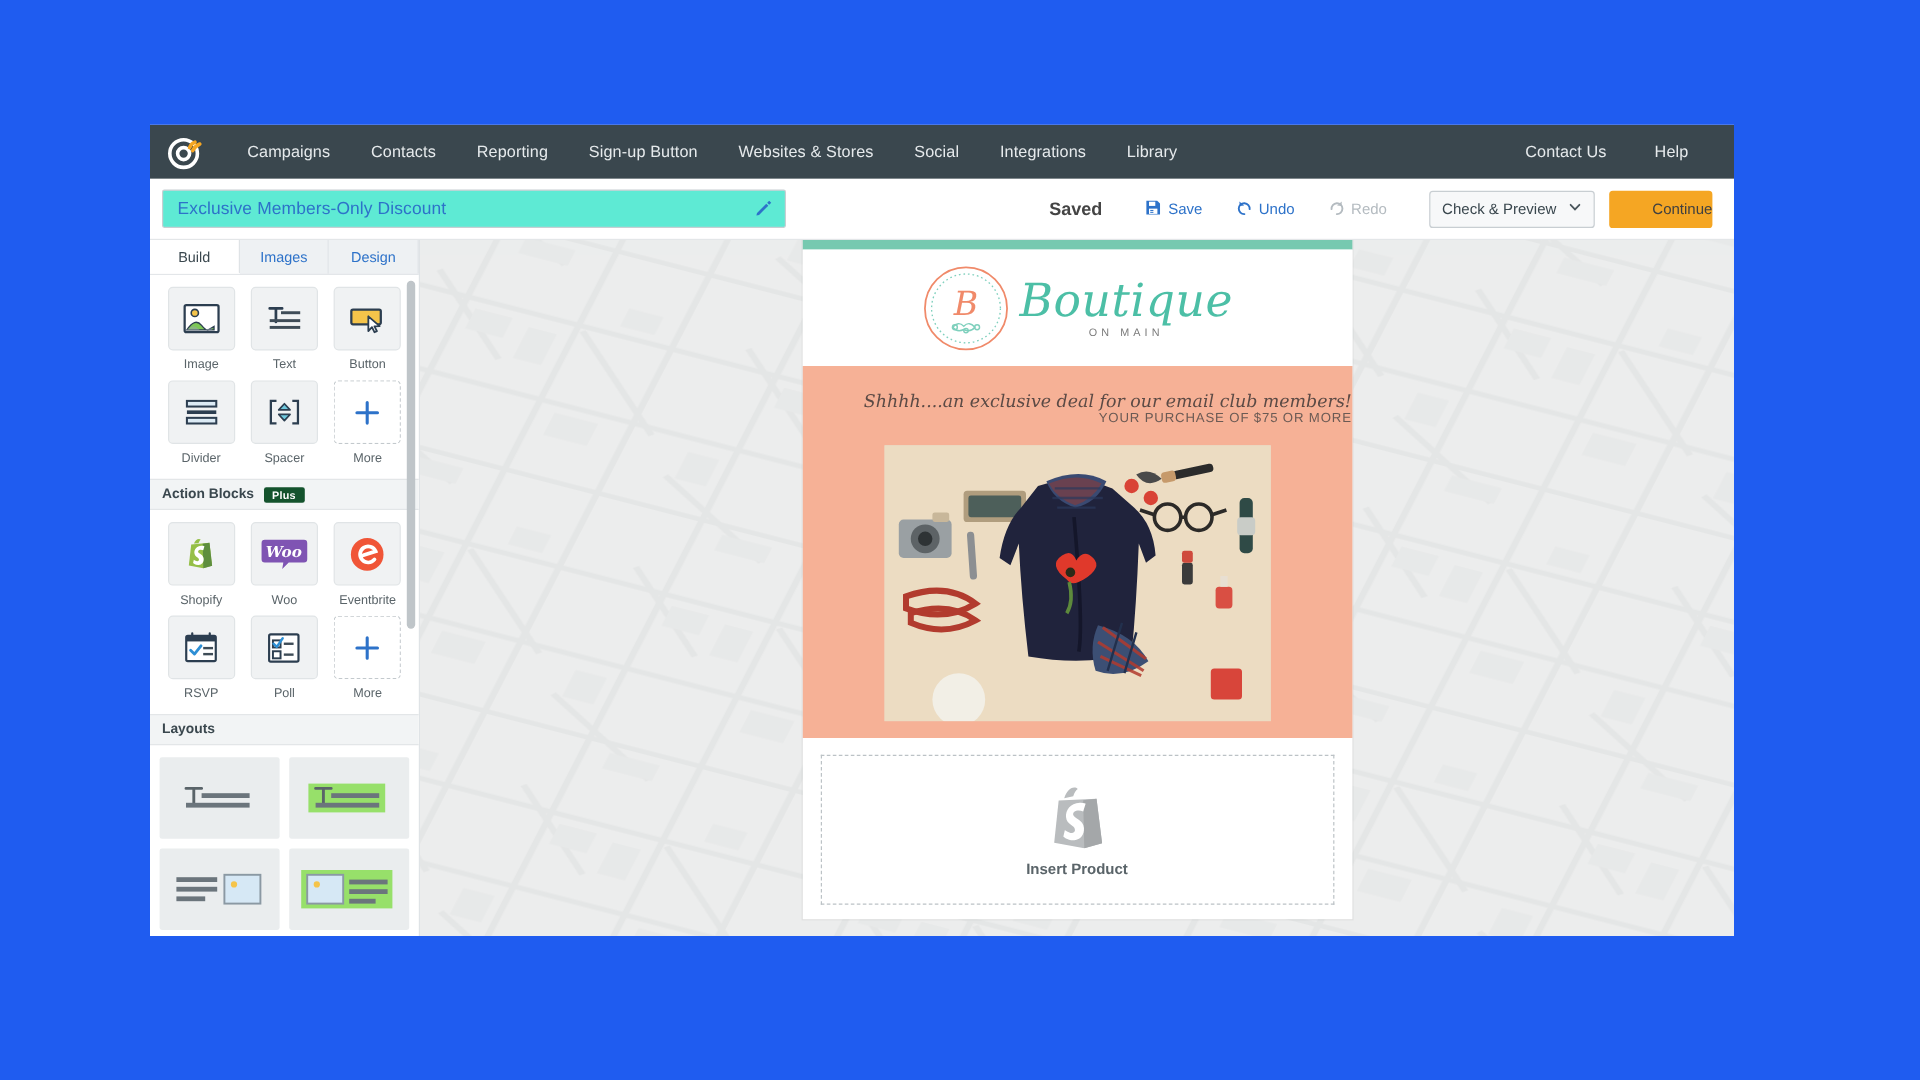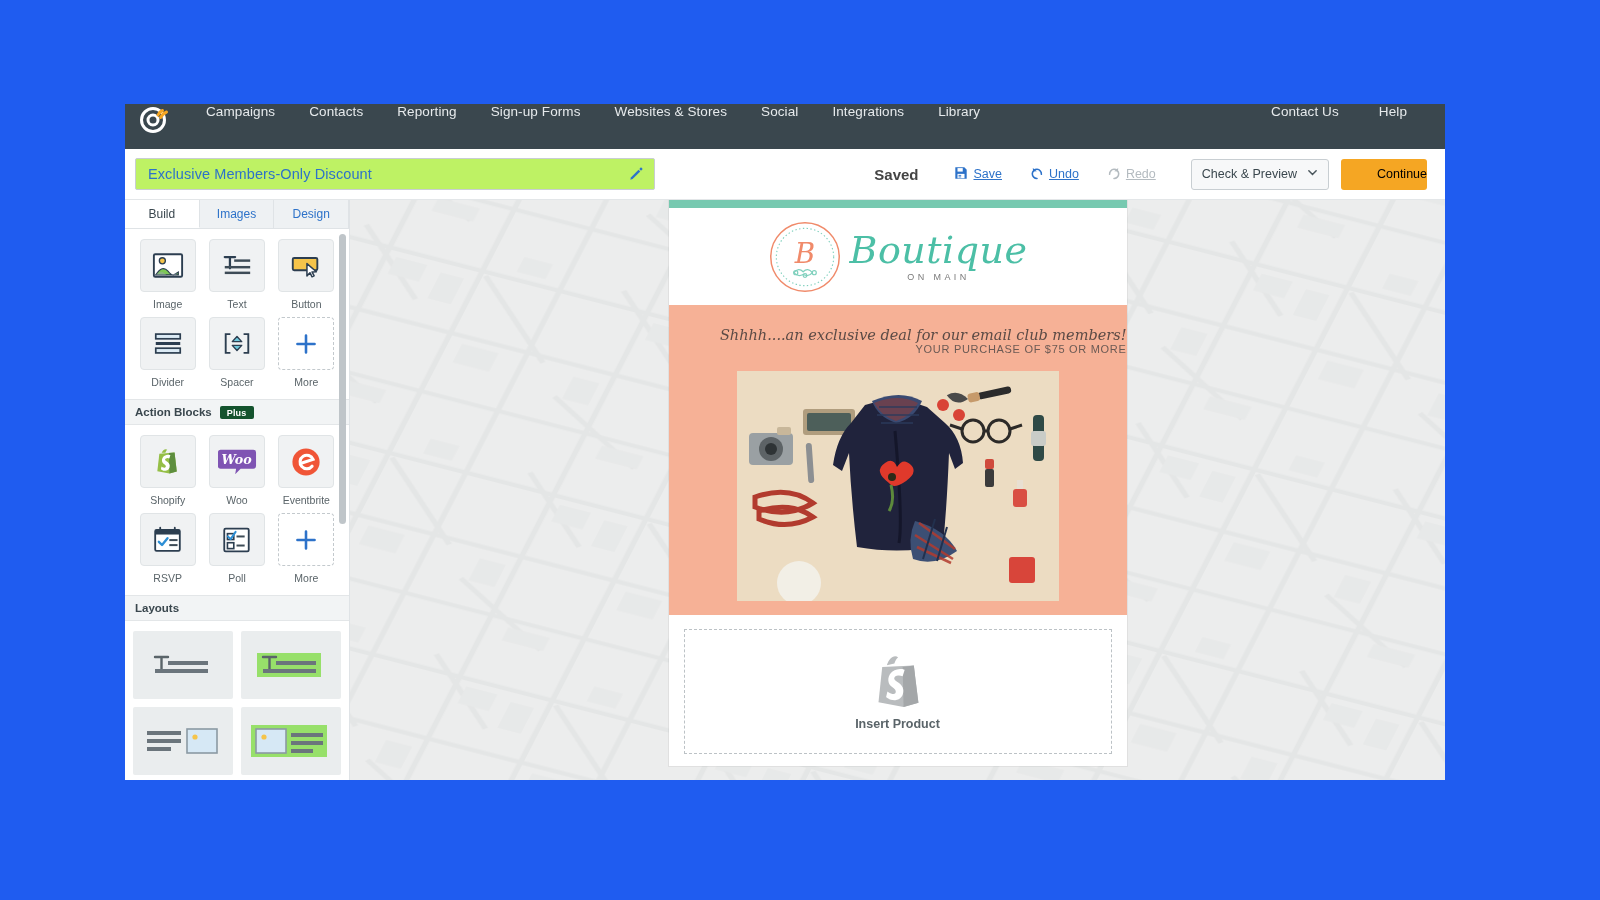--- a/index.html
+++ b/index.html
@@ -14,66 +14,66 @@
     position: absolute;
     left: 125px; top: 104px;
     width: 1320px; height: 676px;
     background: #ffffff;
     overflow: hidden;
   }
 
   
   #topnav {
     height: 45px; background: #3a474e;
-    display: flex; align-items: flex-start;
+    display: flex; align-items: center;
     padding: 0 18px 0 14px;
     position: relative;
   }
   #logo-mark { width: 30px; height: 30px; position: relative; flex: 0 0 auto; margin-right: 20px; }
   .nav-links { display: flex; align-items: center; gap: 0px; }
   .nav-link {
     color: #e6eaec; font-size: 13.5px; padding: 0 17px;
     white-space: nowrap; letter-spacing: .1px; cursor: pointer;
   }
   .nav-right { margin-left: auto; display: flex; align-items: center; }
   .nav-right .nav-link { padding: 0 20px; }
 
   
   #toolbar {
     height: 51px; background: #fff; display: flex; align-items: center;
     padding: 0 18px 0 10px; border-bottom: 1px solid #e3e6e8;
     position: relative; z-index: 3;
   }
   #title-field {
     width: 520px; height: 32px; border: 1px solid #c8ced2; border-radius: 2px;
-    background: #bef264; display: flex; align-items: center;
+    background: #5eead4; display: flex; align-items: center;
     padding: 0 10px 0 12px; margin-left: 0px;
   }
   #title-text {
     flex: 1; color: #2d72c9; font-size: 14.5px; letter-spacing: .1px;
     overflow: hidden; white-space: nowrap;
   }
   .pencil { width: 15px; height: 15px; flex: 0 0 auto; }
   #toolbar-right { margin-left: auto; display: flex; align-items: center; gap: 0; }
   #saved-label { color: #444; font-size: 15px; font-weight: bold; margin-right: 22px; }
   .tool-btn {
     display: flex; align-items: center; gap: 5px;
     font-size: 12.5px; color: #2d72c9; cursor: pointer;
-    padding: 0 14px; white-space: nowrap; text-decoration: underline;
+    padding: 0 14px; white-space: nowrap;
   }
   .tool-btn.disabled { color: #b4bbc0; cursor: default; }
   #preview-btn {
     margin-left: 21px; height: 31px; min-width: 130px;
     border: 1px solid #c8ced2; border-radius: 3px; background: #f7f8f9;
     display: flex; align-items: center; justify-content: center; gap: 10px;
     font-size: 12.5px; color: #3a474e; padding: 0 10px; cursor: pointer;
   }
   #continue-btn {
     margin-left: 12px; height: 31px; min-width: 84px; background: #f5a623;
-    border-radius: 3px; color: #000000; font-size: 12.5px;
+    border-radius: 3px; color: #404040; font-size: 12.5px;
     display: flex; align-items: center; justify-content: center;
     cursor: pointer; font-weight: 500; padding-left: 36px;
   }
 
   
   #body-area { display: flex; height: 580px; }
 
   
   #sidebar {
     width: 225px; flex: 0 0 225px; background: #fff;
@@ -172,21 +172,21 @@
         <circle cx="14" cy="16" r="5" fill="none" stroke="#ffffff" stroke-width="3"></circle>
         <path d="M19 11 A8 8 0 0 1 23.5 6.5" fill="none" stroke="#f5a623" stroke-width="3" stroke-linecap="round"></path>
         <path d="M21.5 13.5 A12 12 0 0 1 27.5 8" fill="none" stroke="#f5a623" stroke-width="3" stroke-linecap="round"></path>
       </svg>
     </div>
 
     <div class="nav-links">
       <div class="nav-link">Campaigns</div>
       <div class="nav-link">Contacts</div>
       <div class="nav-link">Reporting</div>
-      <div class="nav-link">Sign-up Forms</div>
+      <div class="nav-link">Sign-up Button</div>
       <div class="nav-link">Websites &amp; Stores</div>
       <div class="nav-link">Social</div>
       <div class="nav-link">Integrations</div>
       <div class="nav-link">Library</div>
     </div>
 
     <div class="nav-right">
       <div class="nav-link">Contact Us</div>
       <div class="nav-link">Help</div>
     </div>

